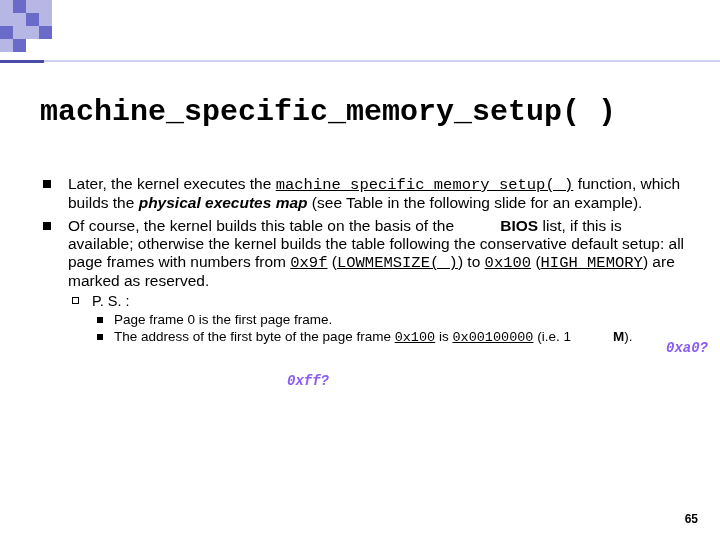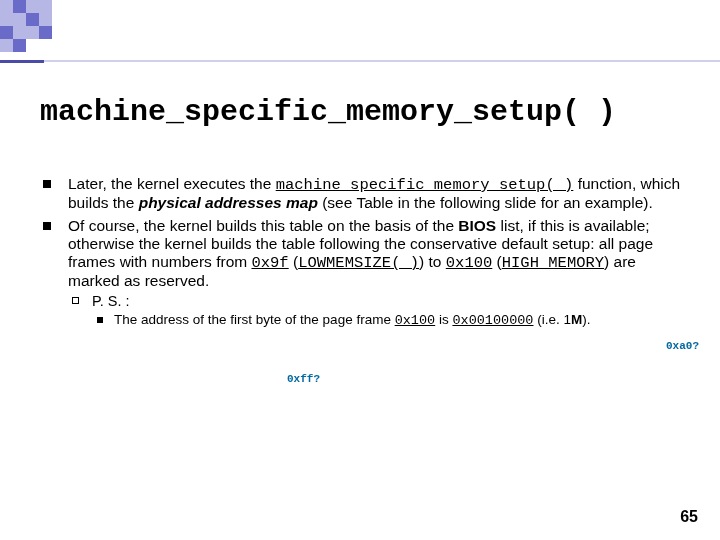--- a/index.html
+++ b/index.html
@@ -144,37 +144,38 @@
     left: 5px;
     top: 5px;
     width: 6px;
     height: 6px;
     background: #000;
   }
 
   .mono { font-family: "Courier New", monospace; text-decoration: underline; }
   .u { text-decoration: underline; }
   .bi { font-weight: bold; font-style: italic; }
-  .b { font-weight: bold; }
+  .b { font-weight: bold; margin-left: 42px; }
 
   .annot {
     position: absolute;
     font-family: "Courier New", monospace;
     font-weight: bold;
-    color: #0369a1;
-    font-size: 11px;
+    color: #8b5cf6;
+    font-size: 14px;
+    font-style: italic;
   }
   .annot.a1 { top: 373px; left: 287px; }
   .annot.a2 { top: 340px; left: 666px; }
 
   .slide-num {
     position: absolute;
     bottom: 14px;
     right: 22px;
-    font-size: 16px;
+    font-size: 12px;
     font-weight: bold;
   }
 </style>
 </head>
 <body>
 
 <div class="corner-deco">
   <div class="sq s1"></div>
     <div class="sq dark s2"></div>
     <div class="sq s3"></div>
@@ -194,28 +195,29 @@
 <div class="title-rule">
   <div class="bar-dark"></div>
   <div class="bar-light"></div>
 </div>
 
 <div class="title">machine_specific_memory_setup( )</div>
 
 <div class="body">
   <ul class="l1">
     <li>
-      <span>Later, the kernel executes the </span><span class="mono u">machine_specific_memory_setup( )</span><span> function, which builds the </span><span class="bi">physical addresses map</span><span> (see Table in the following slide for an example).</span>
+      <span>Later, the kernel executes the </span><span class="mono u">machine_specific_memory_setup( )</span><span> function, which builds the </span><span class="bi">physical executes map</span><span> (see Table in the following slide for an example).</span>
     </li>
     <li>
       <span>Of course, the kernel builds this table on the basis of the </span><span class="b">BIOS</span><span> list, if this is available; otherwise the kernel builds the table following the conservative default setup: all page frames with numbers from </span><span class="mono">0x9f</span><span> (</span><span class="mono u">LOWMEMSIZE( )</span><span>) to </span><span class="mono">0x100</span><span> (</span><span class="mono u">HIGH_MEMORY</span><span>) are marked as reserved.</span>
       <ul class="l2">
         <li>
           <span>P. S. :</span>
           <ul class="l3">
+            <li><span>Page frame 0 is the first page frame.</span></li>
             <li>
               <span>The address of the first byte of the page frame </span><span class="mono">0x100</span><span> is </span><span class="mono">0x00100000</span><span> (i.e. 1</span><span class="b">M</span><span>).</span>
             </li>
           </ul>
         </li>
       </ul>
     </li>
   </ul>
 </div>
 

